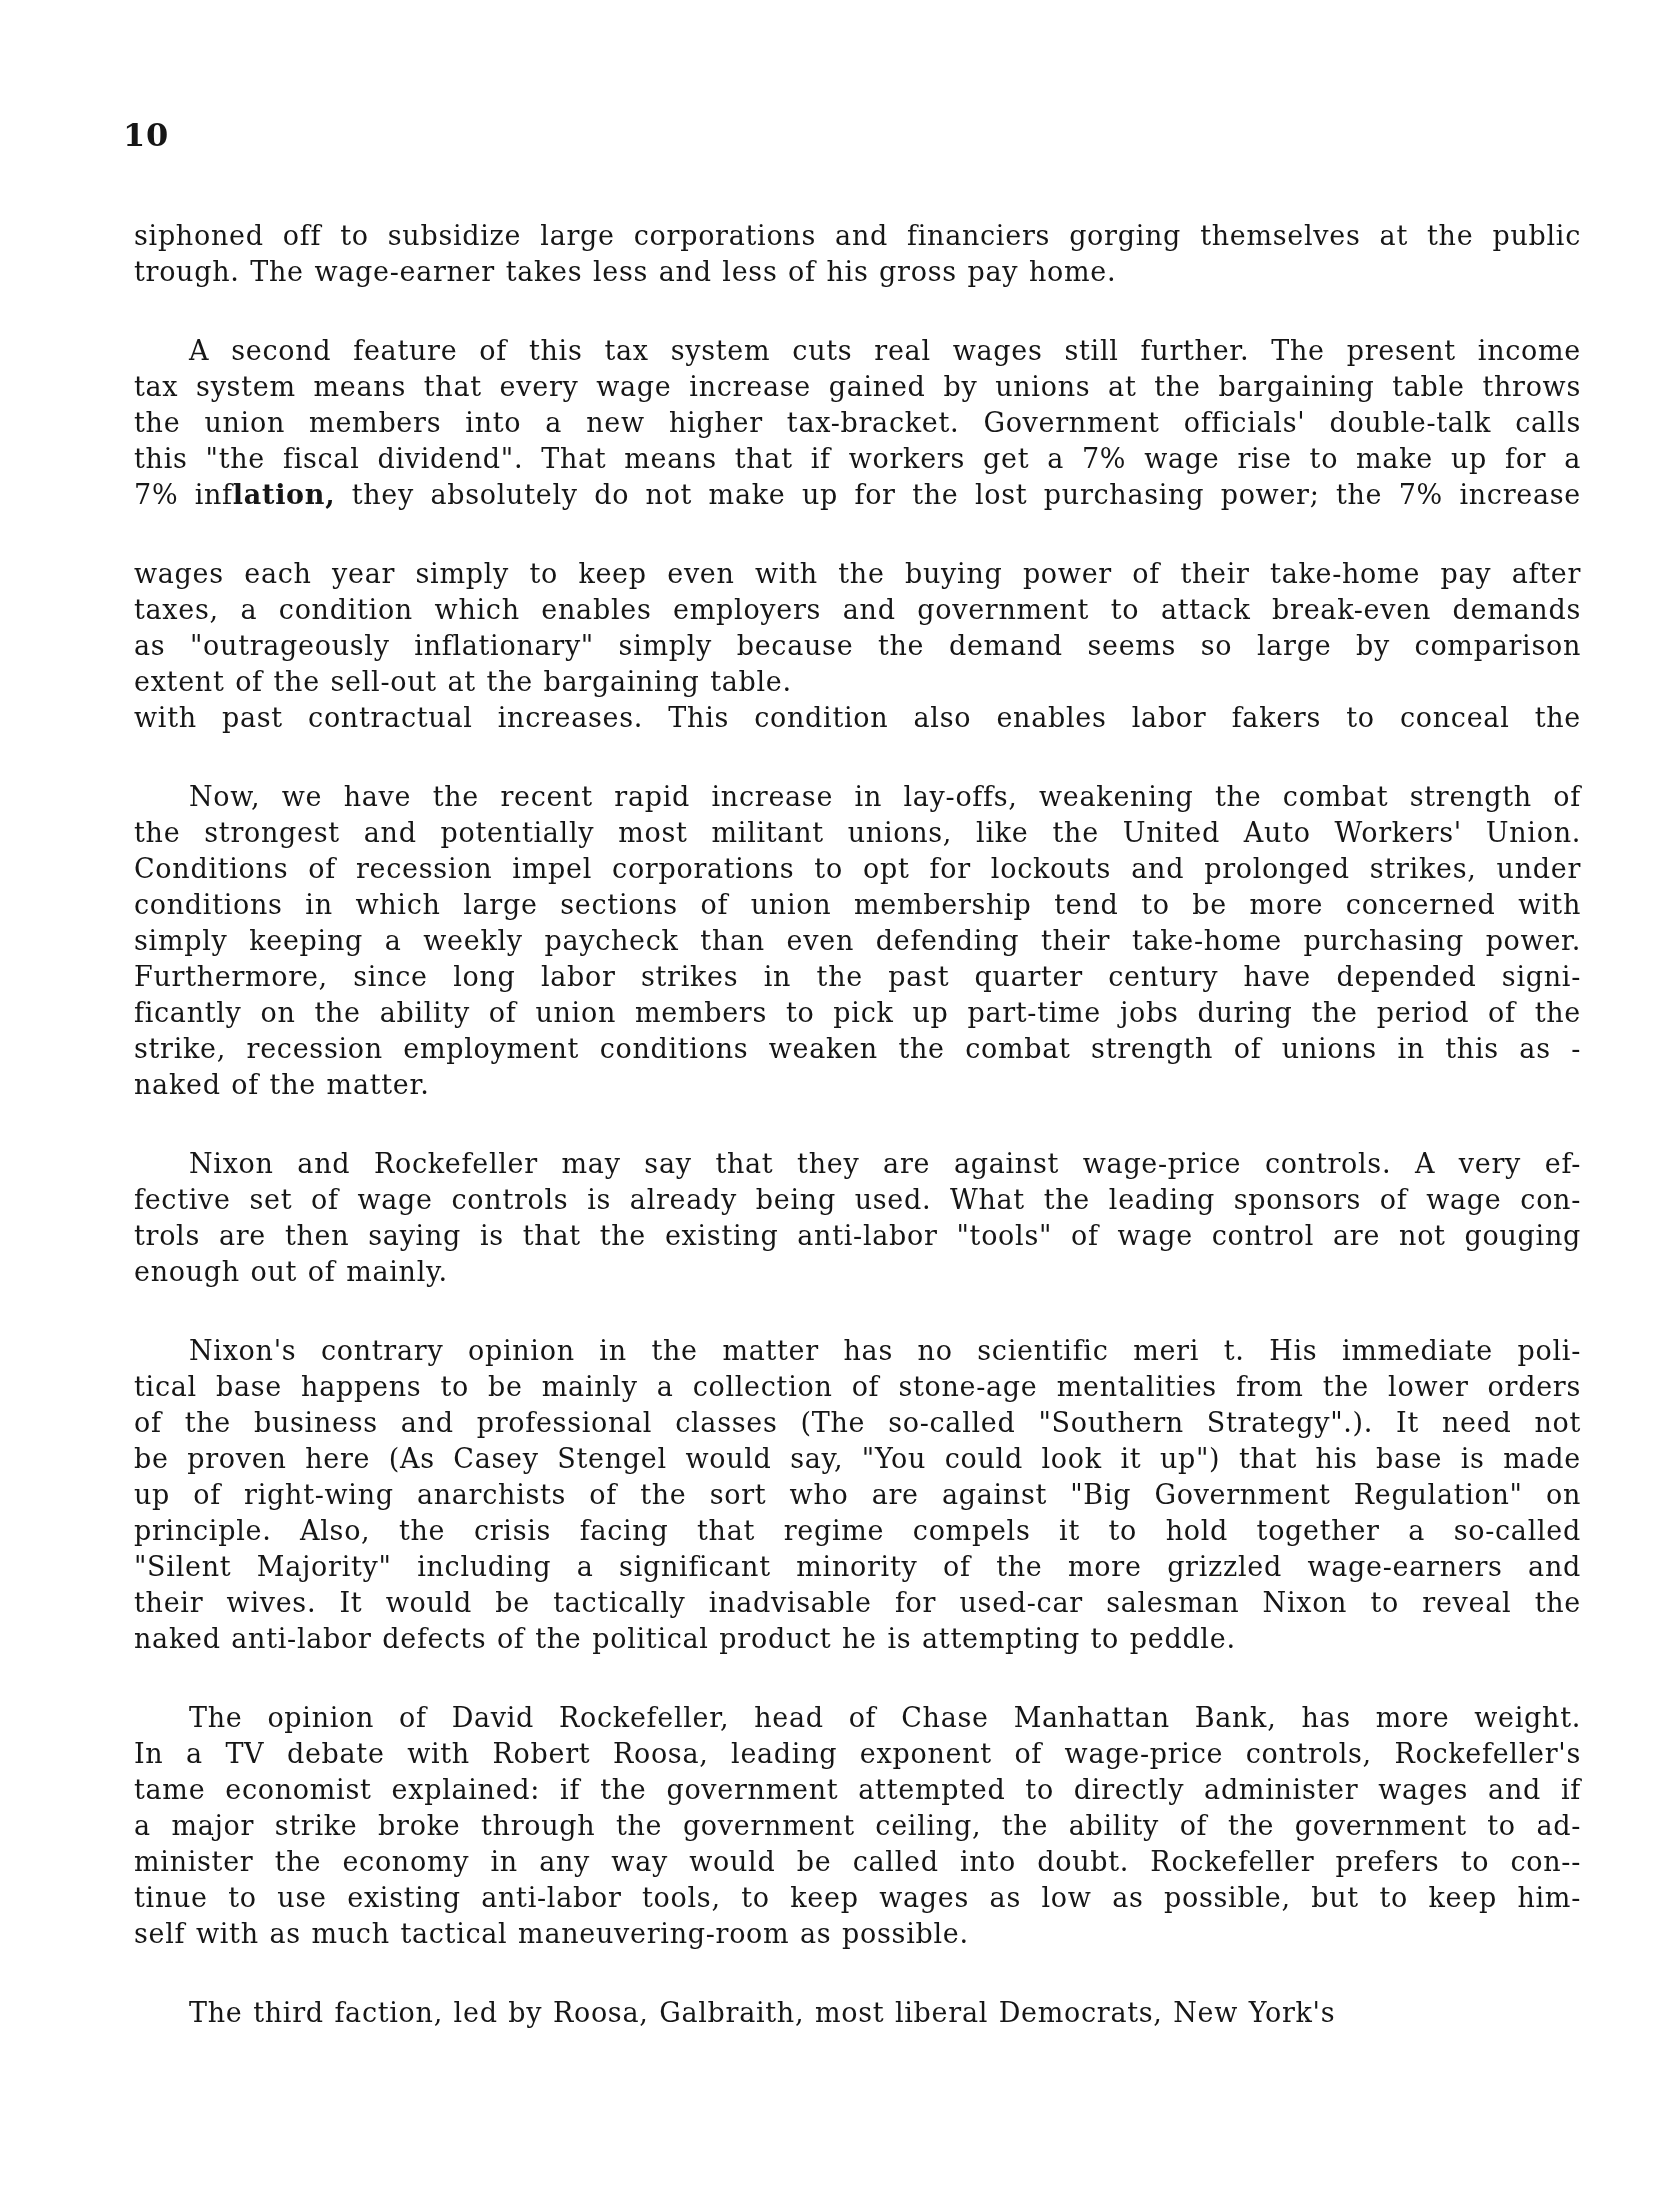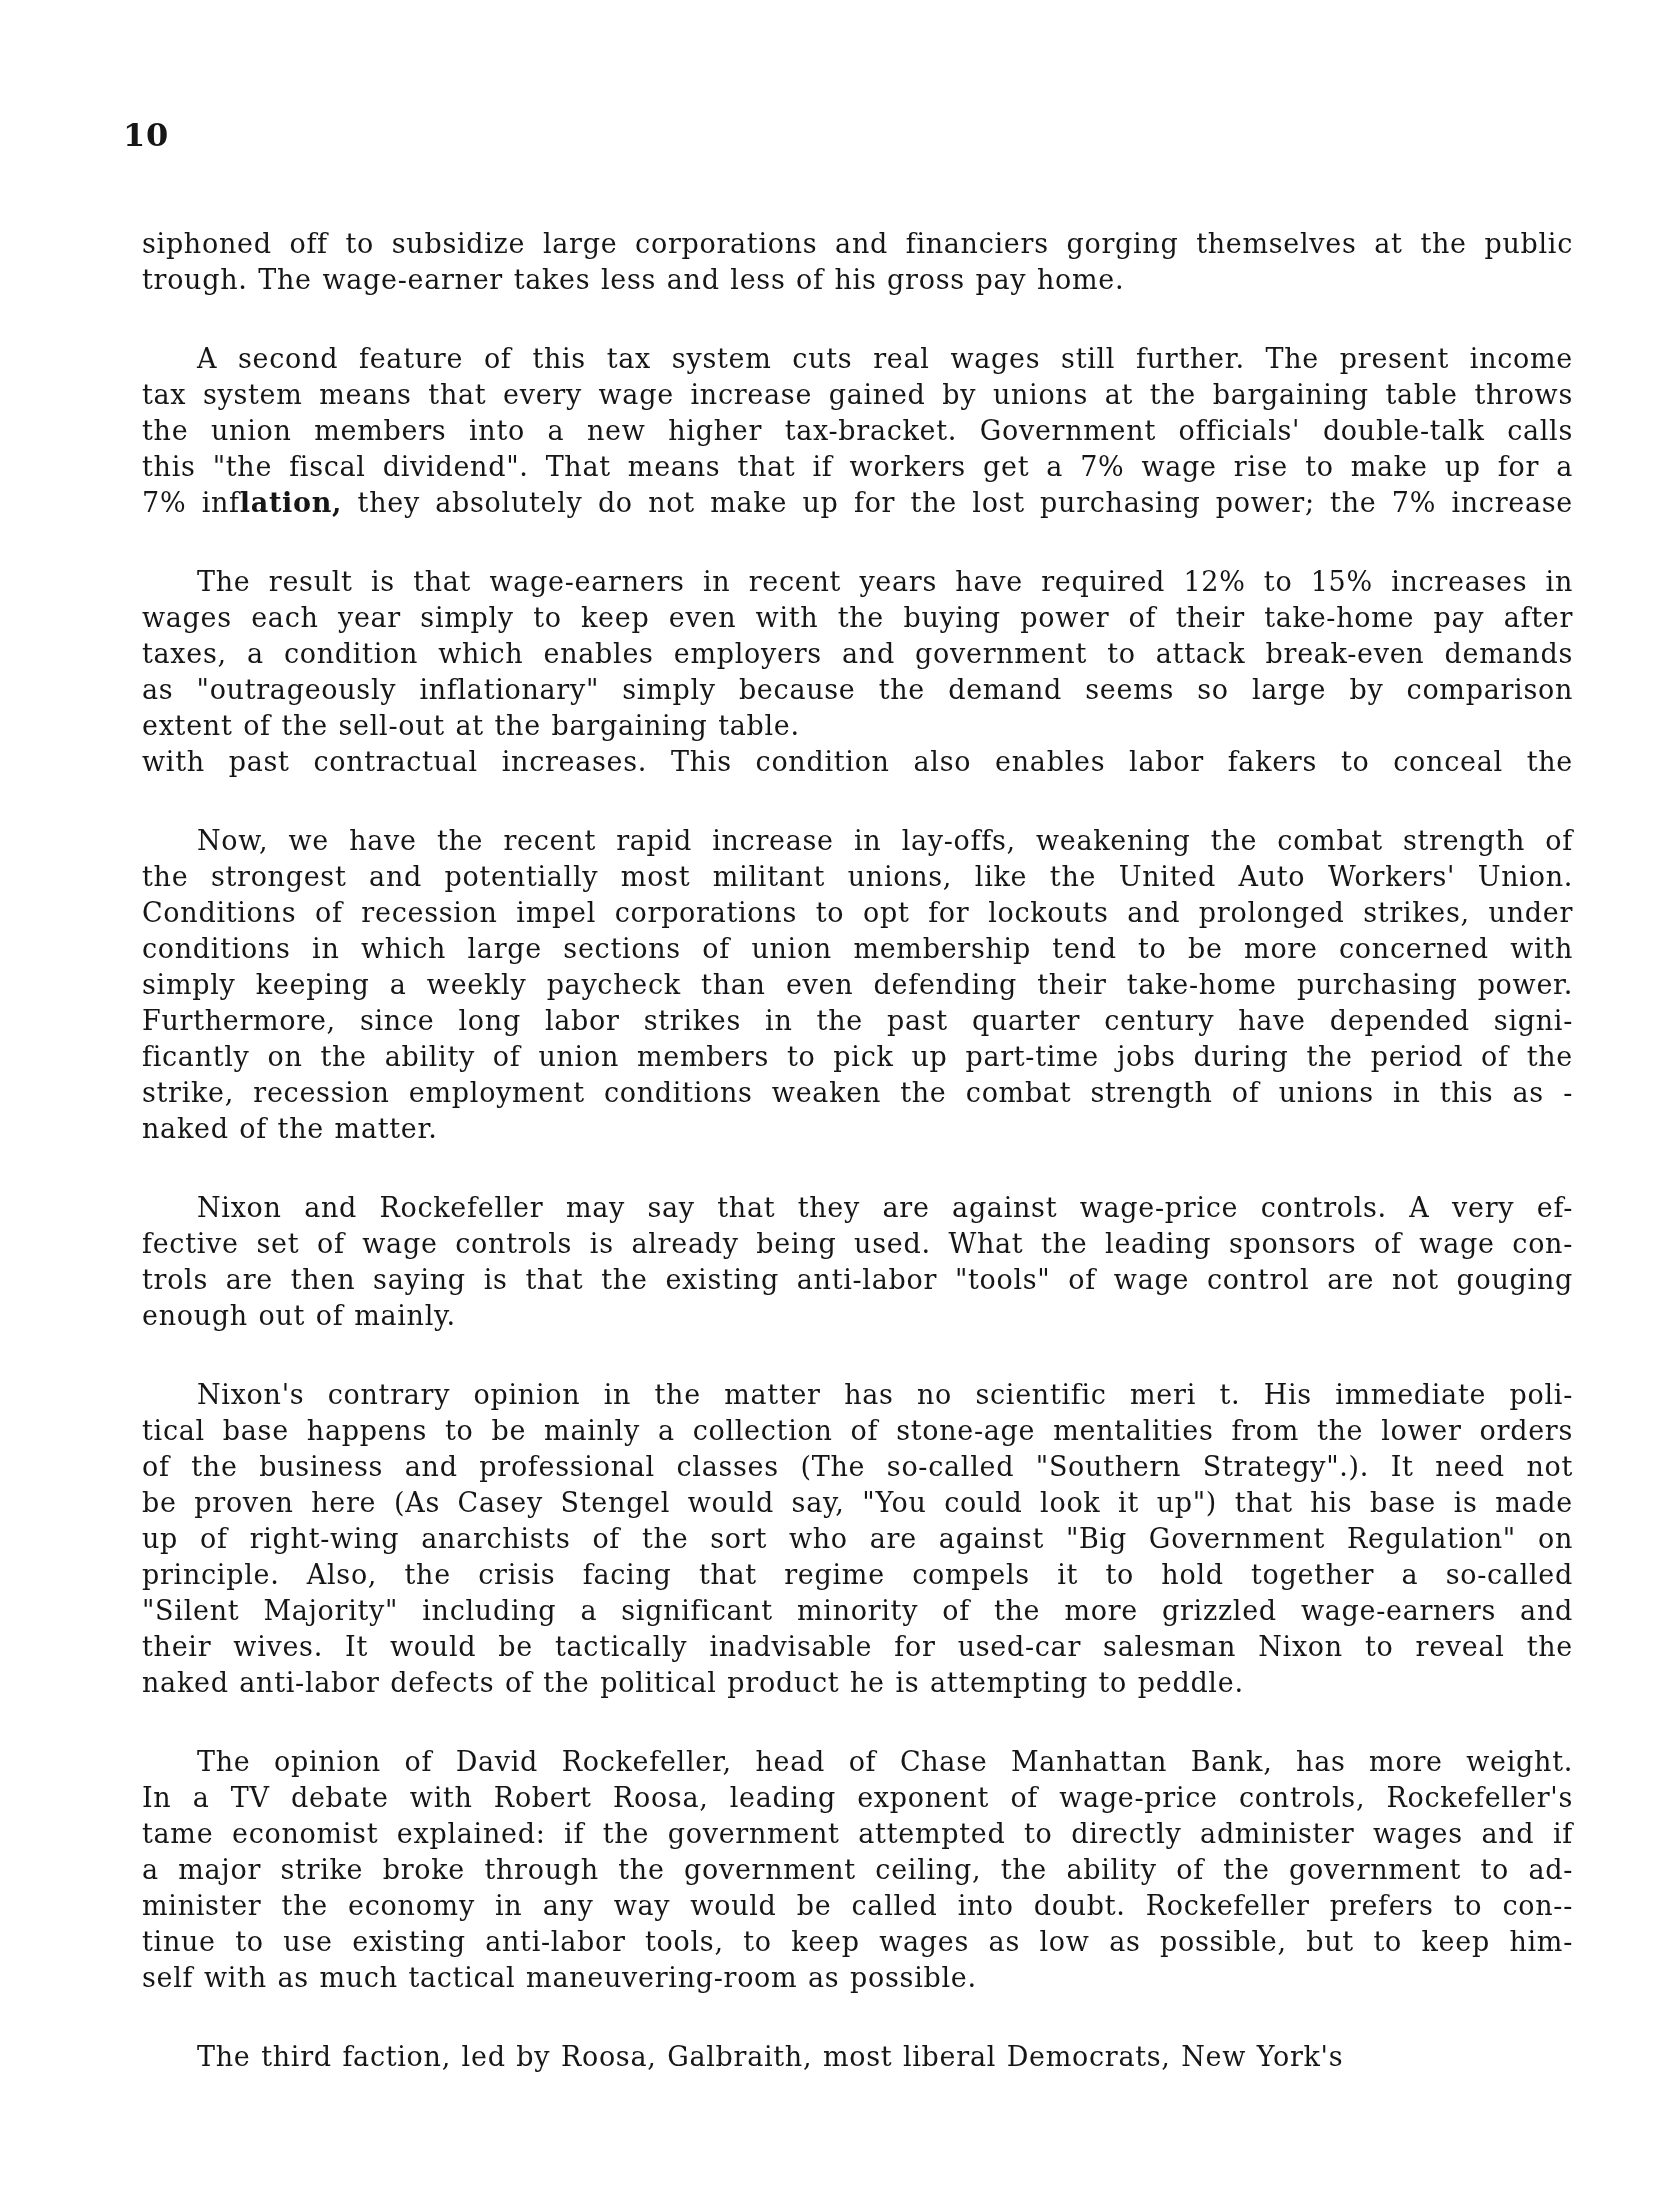--- a/index.html
+++ b/index.html
@@ -23,21 +23,21 @@
     font-size: 32px;
     font-weight: bold;
     letter-spacing: 0.7px;
   }
   .body-text {
     position: absolute;
     left: 126px;
     top: 210px;
     width: 1463px;
   }
-  .para { margin: 16px; }
+  .para { margin: 8px; }
   .para + .para { margin-top: 43px; }
   .line {
     font-size: 27px;
     line-height: 36px;
     letter-spacing: 0.7px;
     word-spacing: 1.4px;
     text-align: justify;
     text-align-last: justify;
   }
   .line.last { text-align-last: left; }
@@ -72,21 +72,20 @@
         <div class="line last"><span>trough. The wage-earner takes less and less of his gross pay home.</span></div>
       </div>
       <div class="para">
         <div class="line indent"><span>A second feature of this tax system cuts real wages still further. The present income</span></div>
         <div class="line"><span>tax system means that every wage increase gained by unions at the bargaining table throws</span></div>
         <div class="line"><span>the union members into a new higher tax-bracket. Government officials' double-talk calls</span></div>
         <div class="line"><span>this "the fiscal dividend". That means that if workers get a 7% wage rise to make up for a</span></div>
         <div class="line"><span>7% inf</span><span class="seg-b">lation,</span><span> they absolutely do not make up for the lost purchasing power; the 7% increase</span></div>
       </div>
       <div class="para">
-        <div class="line indent"><span>The result is that wage-earners in recent years have required 12% to 15% increases in</span></div>
         <div class="line"><span>wages each year simply to keep even with the buying power of their take-home pay after</span></div>
         <div class="line"><span>taxes, a condition which enables employers and government to attack break-even demands</span></div>
         <div class="line"><span>as "outrageously inflationary" simply because the demand </span><span class="seg-u">seems</span><span> so large by comparison</span></div>
         <div class="line last"><span>extent of the sell-out at the bargaining table.</span></div>
         <div class="line"><span>with past contractual increases. This condition also enables labor fakers to conceal the</span></div>
       </div>
       <div class="para">
         <div class="line indent"><span>Now, we have the recent rapid increase in lay-offs, weakening the combat strength of</span></div>
         <div class="line"><span>the strongest and potentially most militant unions, like the United Auto Workers' Union.</span></div>
         <div class="line"><span>Conditions of recession impel corporations to opt for lockouts and prolonged strikes, under</span></div>

